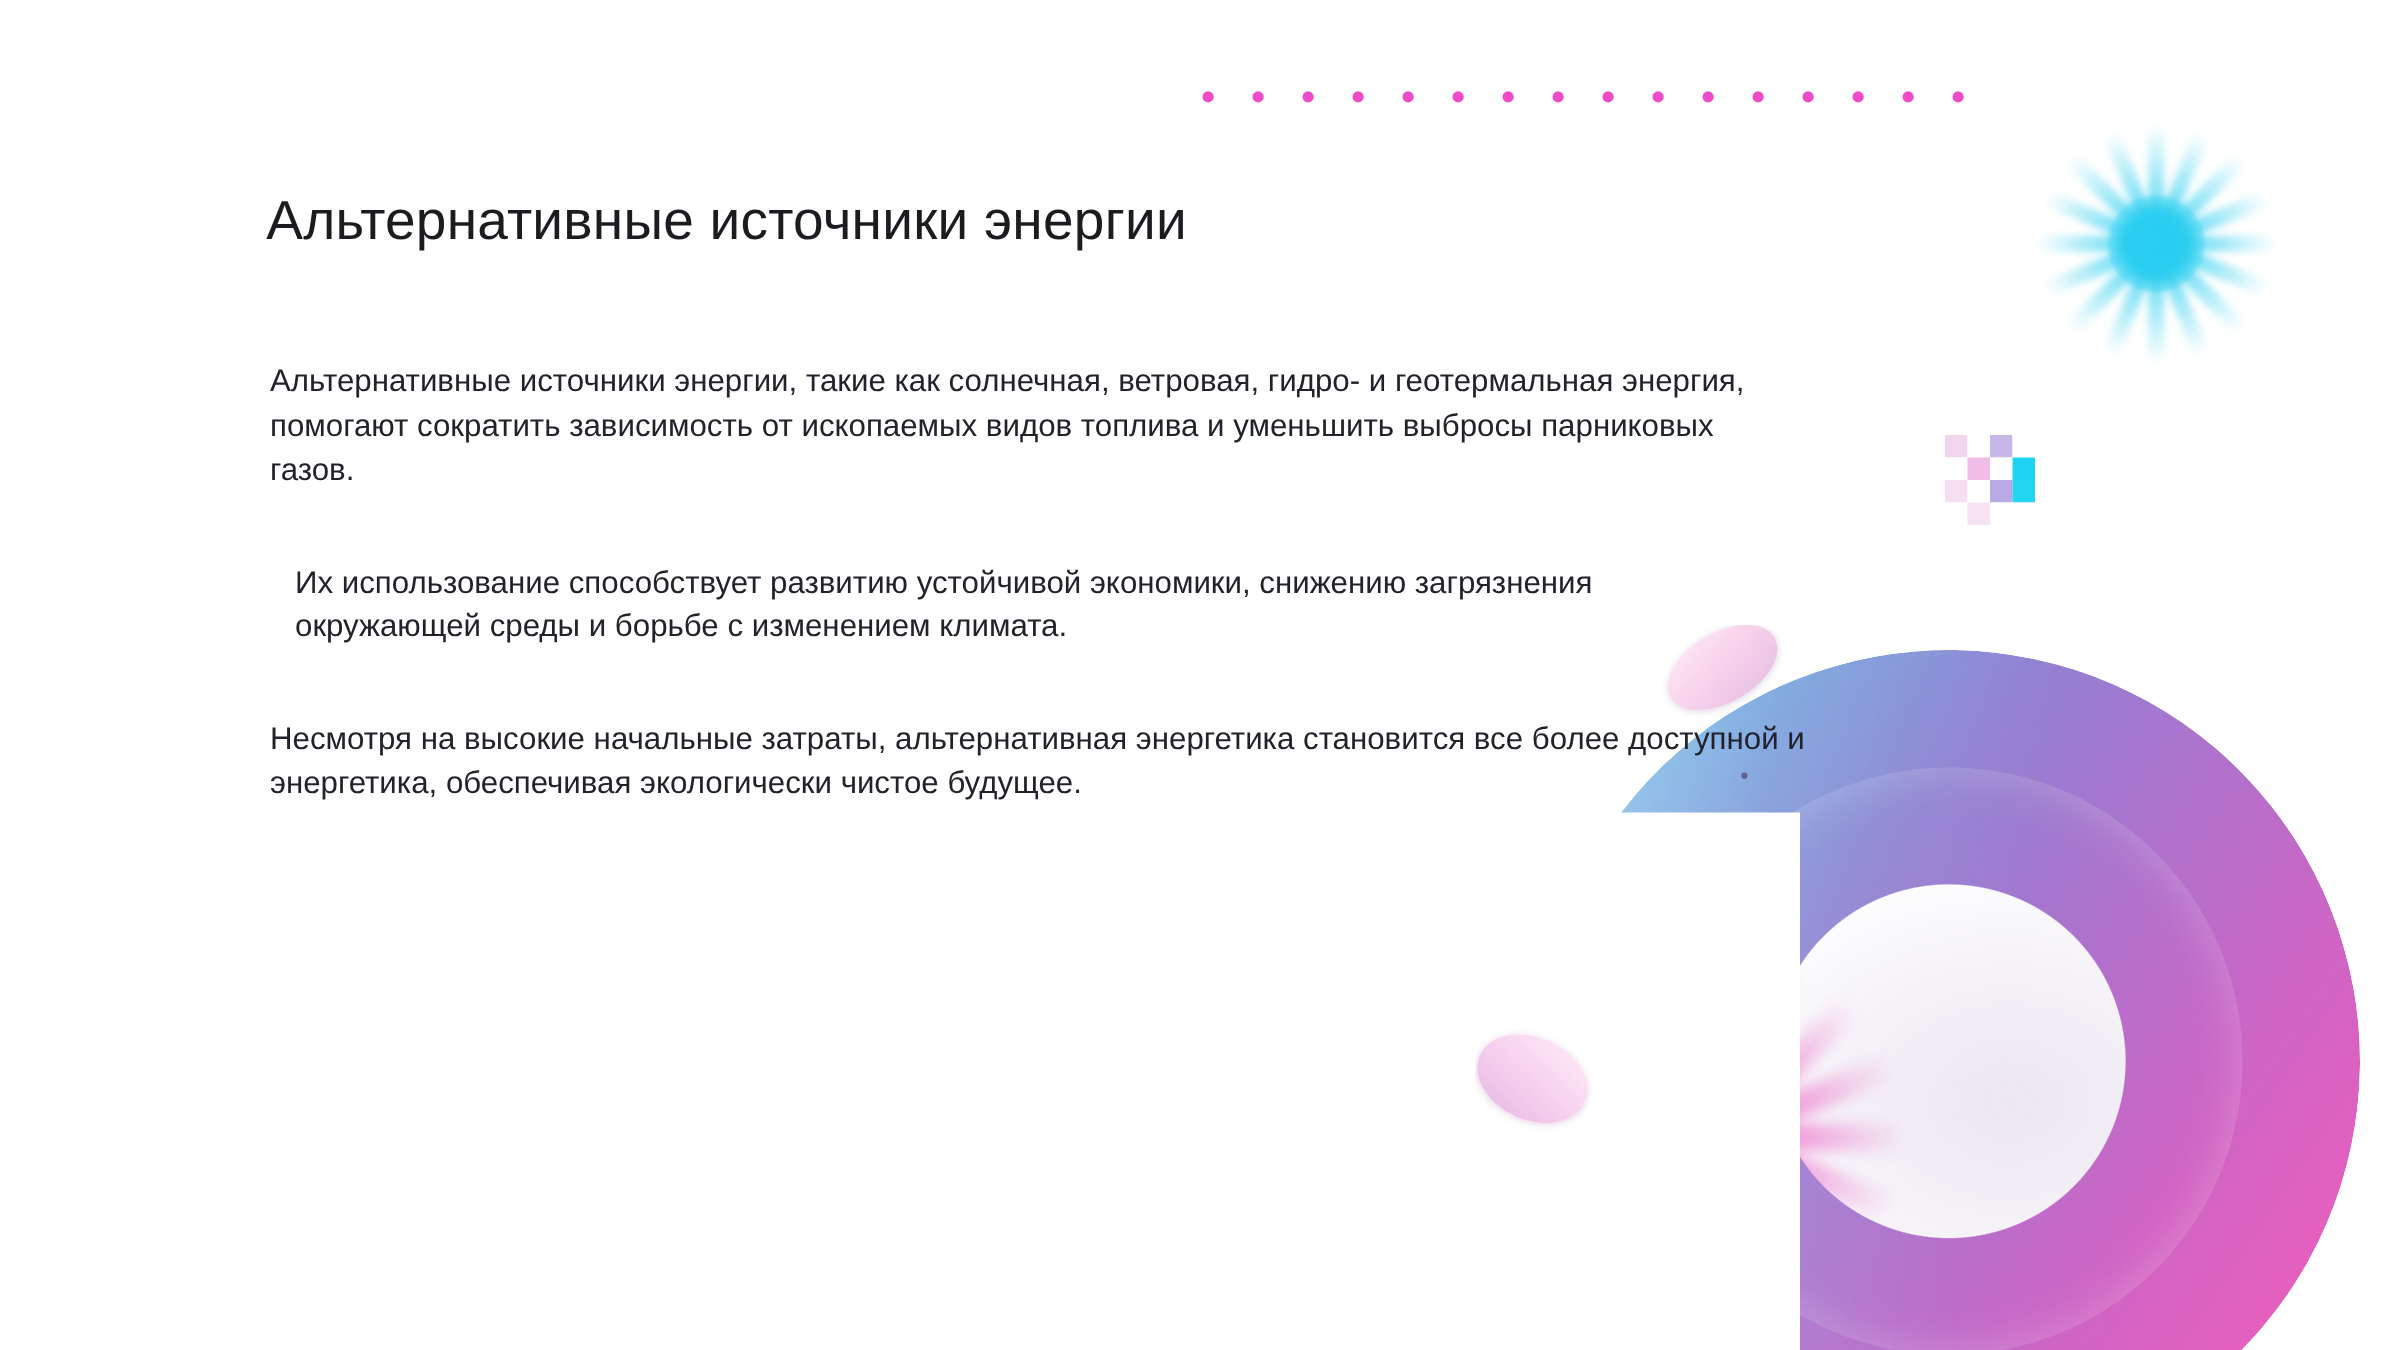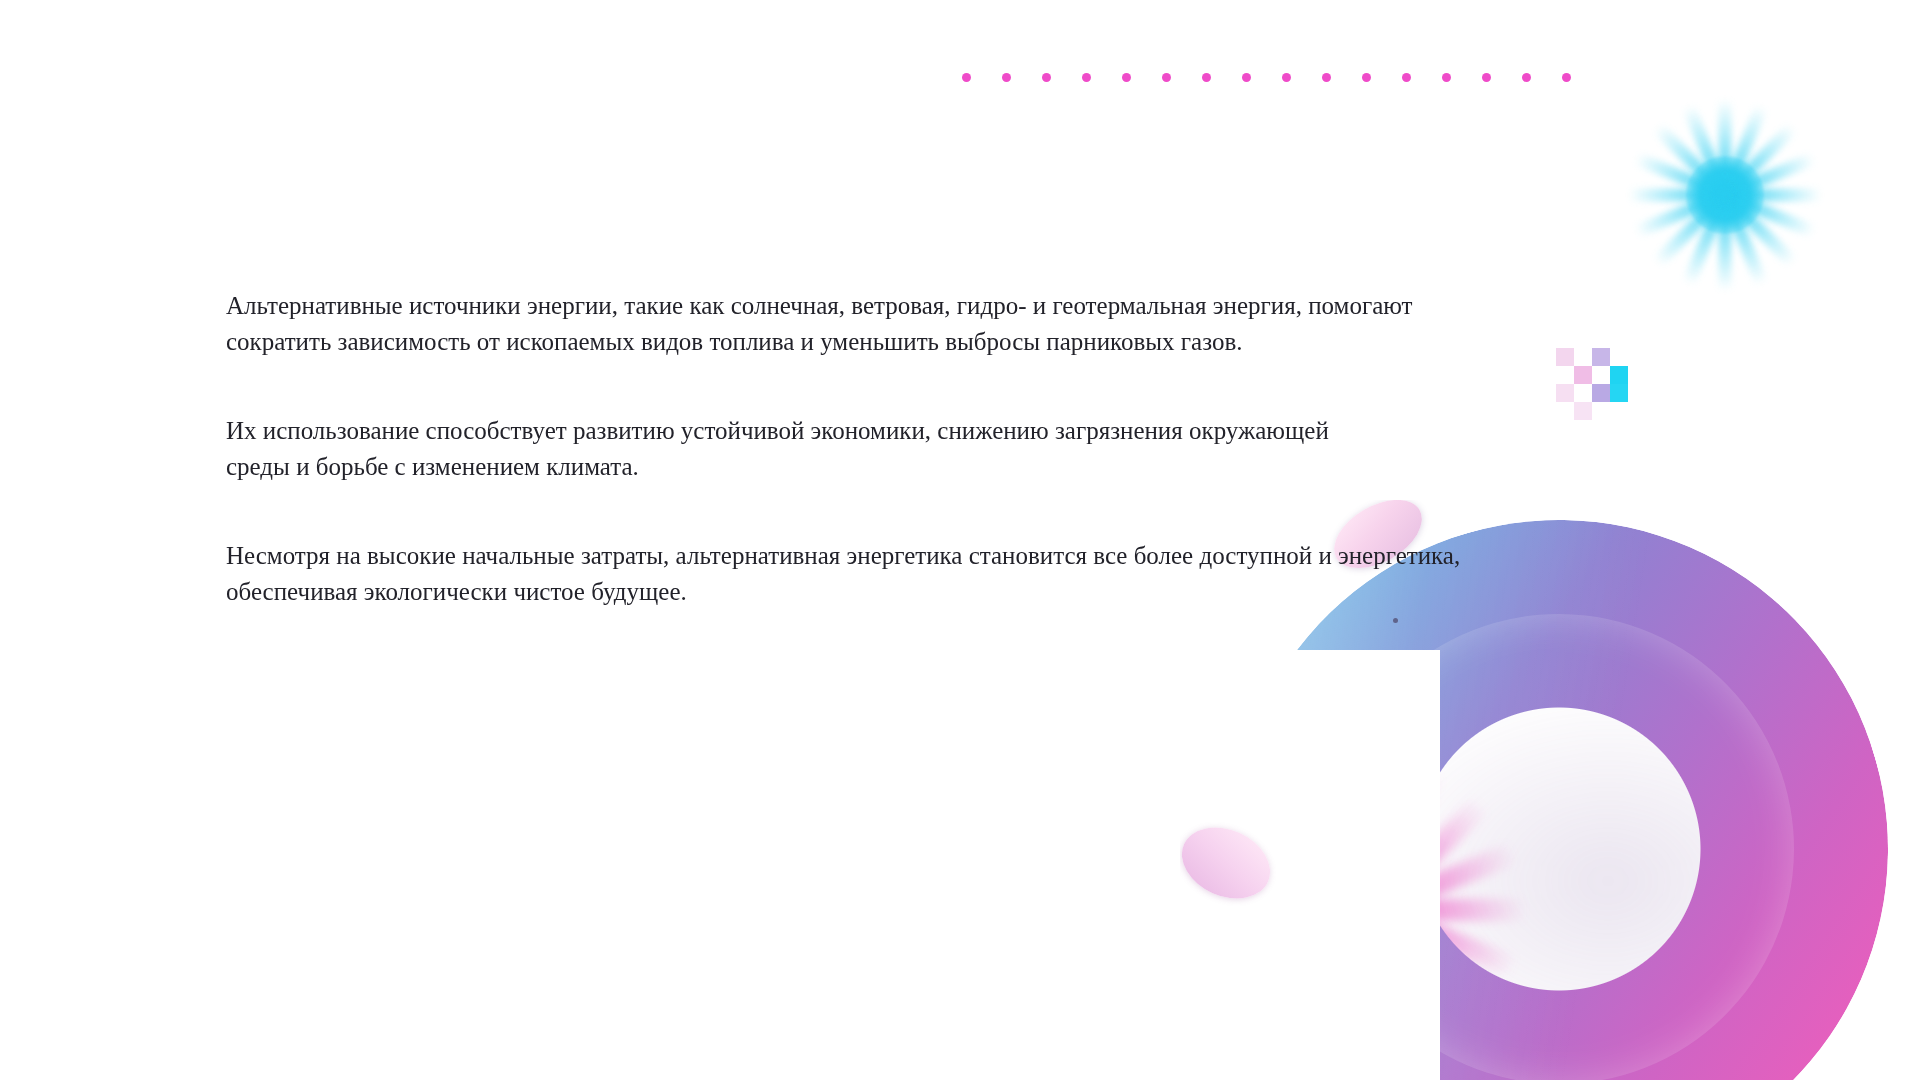--- a/index.html
+++ b/index.html
@@ -32,34 +32,33 @@
     line-height: 1.2;
     color: #1c1c20;
     font-weight: 400;
     letter-spacing: 0.2px;
     white-space: nowrap;
   }
 
   
   .body-block {
     position: absolute;
-    left: 226px;
+    left: 216px;
     top: 288px;
     width: 1320px;
-    font-family: Liberation Serif, serif;
   }
   .body-par {
     font-size: 25px;
     line-height: 1.42;
     color: #22222a;
     margin: 0 0 54px 0;
     max-width: 1300px;
   }
   .body-par.p1 { max-width: 1205px; }
-  .body-par.p2 { max-width: 1165px; }
+  .body-par.p2 { max-width: 1165px; margin-left: 20px; }
   .body-par.p3 { max-width: 1300px; margin-bottom: 0; }
 
   
   .dot-row {
     position: absolute;
     top: 73px;
     left: 962px;
     display: flex;
     gap: 31px;
   }
@@ -308,20 +307,21 @@
     <div class="arc-clip">
       <div class="arc"></div>
       <div class="arc-hl"></div>
       <div class="arc-cut"></div>
       <div class="cap cap-top"></div>
       <div class="cap cap-bottom"></div>
       <div class="spec"></div>
     </div>
   </div>
 
+  <h1 class="slide-title">Альтернативные источники энергии</h1>
 
   <div class="body-block">
     <p class="body-par p1">Альтернативные источники энергии, такие как солнечная, ветровая, гидро- и геотермальная энергия, помогают сократить зависимость от ископаемых видов топлива и уменьшить выбросы парниковых газов.</p>
     <p class="body-par p2">Их использование способствует развитию устойчивой экономики, снижению загрязнения окружающей среды и борьбе с изменением климата.</p>
     <p class="body-par p3">Несмотря на высокие начальные затраты, альтернативная энергетика становится все более доступной и энергетика, обеспечивая экологически чистое будущее.</p>
   </div>
 
 </div>
 
 </body></html>

